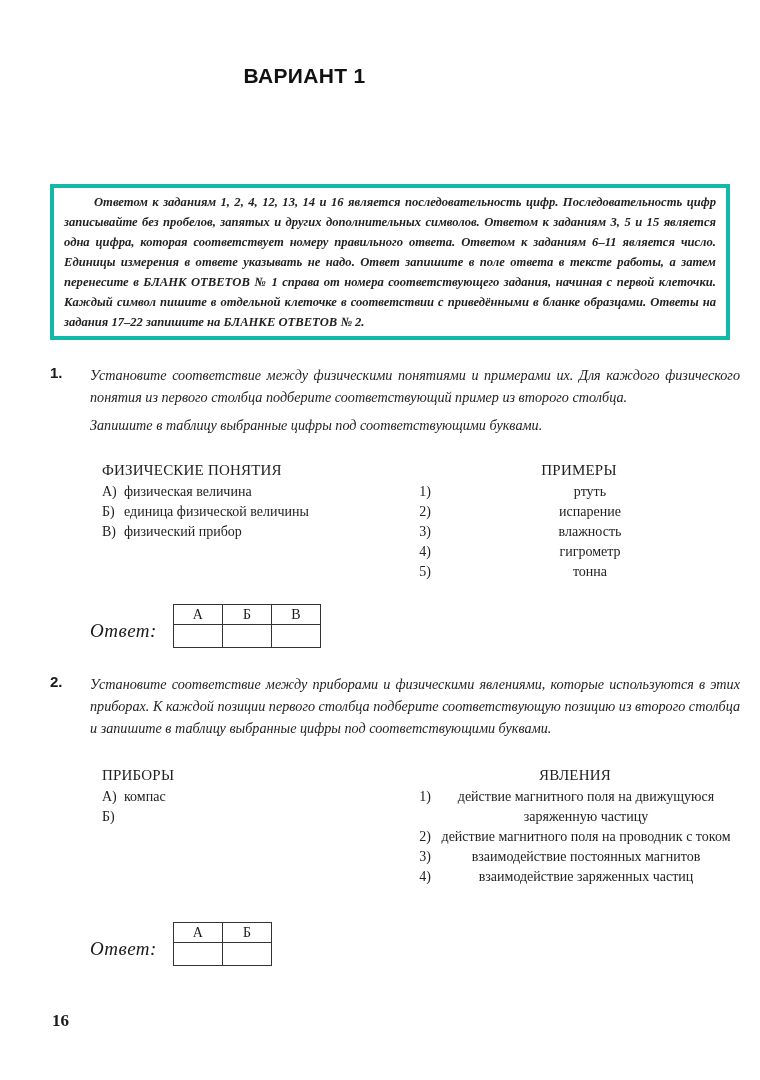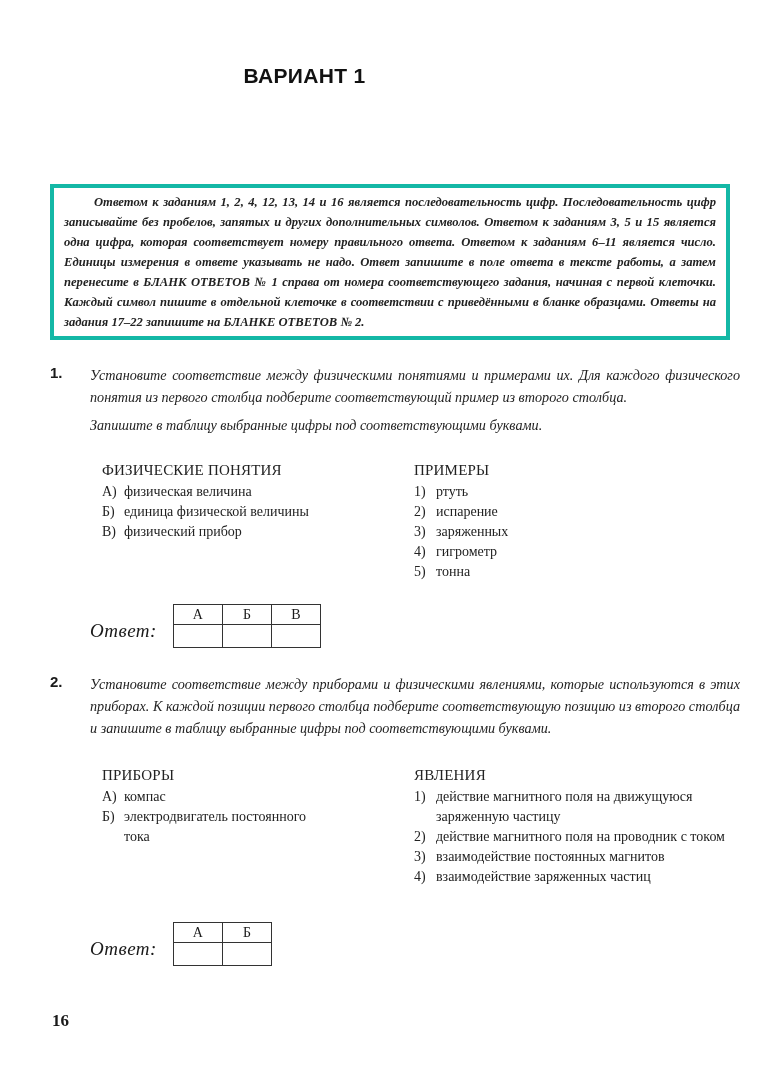--- a/index.html
+++ b/index.html
@@ -13,21 +13,21 @@
            font-style: italic; font-weight: bold; font-size: 12.6px; line-height: 20px;
            text-align: justify; text-indent: 30px; color: #222; }
   .task { position: absolute; left: 50px; width: 690px; }
   .task .num { position: absolute; left: 0; top: 0; font-weight: bold; font-size: 15px;
                font-family: "Liberation Sans", "DejaVu Sans", sans-serif; }
   .task .body { margin-left: 40px; font-size: 14.2px; line-height: 22px; text-align: justify; color: #222; font-style: italic; }
   .task p { margin: 0; }
   .task p + p { margin-top: 6px; }
   .cols { position: absolute; left: 90px; width: 650px; font-size: 14px; line-height: 20px; color: #222; }
   .col-left { position: absolute; left: 12px; top: 0; width: 300px; }
-  .col-right { position: absolute; left: 324px; top: 0; width: 330px; }
+  .col-right { position: absolute; left: 324px; top: 0; width: 330px; text-align: center; }
   .col-head { font-size: 15px; margin-bottom: 2px; letter-spacing: 0.2px; }
   .item { display: flex; }
   .item .mk { width: 22px; flex: none; }
   .item .tx { flex: 1; }
   .ans { position: absolute; display: flex; align-items: center; }
   .ans .lbl { font-style: italic; font-size: 19px; margin-right: 16px; margin-top: 10px; letter-spacing: 0.5px; }
   .ans table { border-collapse: collapse; }
   .ans td { border: 1px solid #333; width: 48px; text-align: center; font-size: 14px;
             font-family: "Liberation Serif", serif; padding: 0; }
   .ans tr.h td { height: 19px; }
@@ -71,21 +71,21 @@
     <div class="item">
         <span class="mk">1)</span>
         <span class="tx">ртуть</span>
       </div>
     <div class="item">
         <span class="mk">2)</span>
         <span class="tx">испарение</span>
       </div>
     <div class="item">
         <span class="mk">3)</span>
-        <span class="tx">заряженных</span>
+        <span class="tx">влажность</span>
       </div>
     <div class="item">
         <span class="mk">4)</span>
         <span class="tx">гигрометр</span>
       </div>
     <div class="item">
         <span class="mk">5)</span>
         <span class="tx">тонна</span>
       </div>
   </div>
@@ -118,21 +118,20 @@
 
 <div class="cols" style="top:765px;">
   <div class="col-left" style="width:210px;">
     <div class="col-head">ПРИБОРЫ</div>
     <div class="item">
         <span class="mk">А)</span>
         <span class="tx">компас</span>
       </div>
     <div class="item">
         <span class="mk">Б)</span>
-        <span class="tx" style="width:130px;">электродвигатель постоянного тока</span>
       </div>
   </div>
   <div class="col-right" style="width:322px;">
     <div class="col-head">ЯВЛЕНИЯ</div>
     <div class="item">
         <span class="mk">1)</span>
         <span class="tx">действие магнитного поля на движущуюся заряженную частицу</span>
       </div>
     <div class="item">
         <span class="mk">2)</span>

